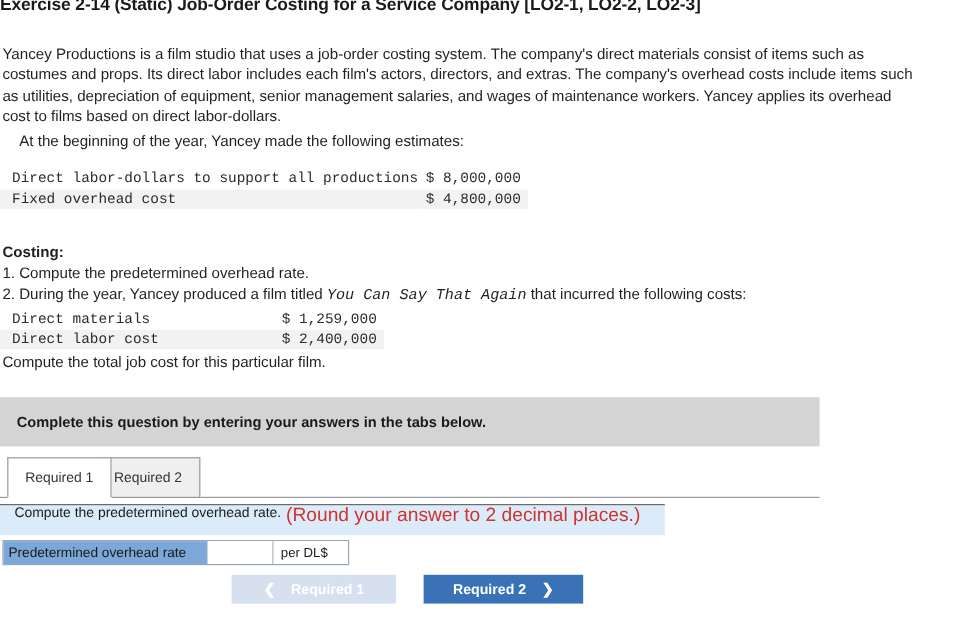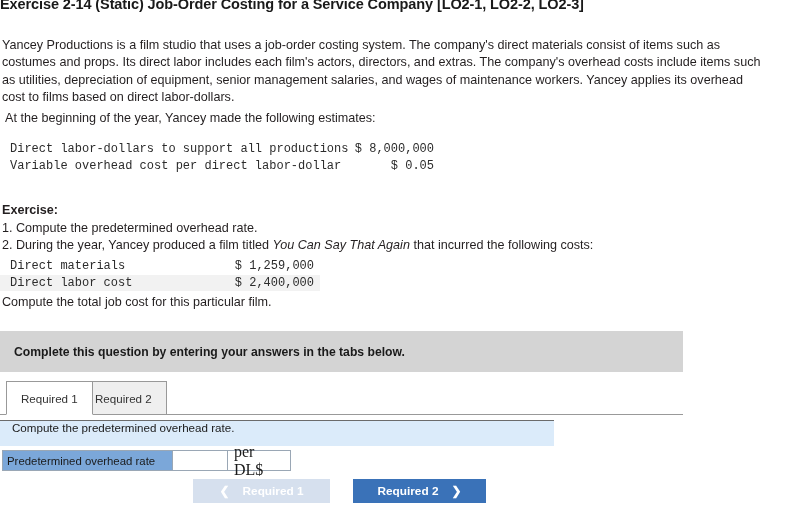--- a/index.html
+++ b/index.html
@@ -33,21 +33,21 @@
     font-size: 12.6px;
     line-height: 17.4px;
     color: #231f20;
   }
   .para-intro {
     left: 2px;
     top: 37px;
     width: 760px;
   }
   .para-estimates {
-    left: 5px;
+    left: 16px;
     top: 110px;
   }
   .para-total {
     left: 2px;
     top: 294px;
   }
 
   
   .fin-table {
     position: absolute;
@@ -75,21 +75,21 @@
 
   
   .required-block {
     position: absolute;
     left: 2px;
     top: 202px;
     font-size: 12.6px;
     line-height: 17.6px;
   }
   .required-block .req-head { font-weight: bold; }
-  .italic-title { font-style: italic; }
+  .italic-title { font-style: italic; font-family: Liberation Mono, monospace; }
 
   
   .complete-bar {
     position: absolute;
     left: 0px;
     top: 331px;
     width: 683px;
     height: 41px;
     background: #d4d4d4;
     display: flex;
@@ -197,28 +197,27 @@
     border-right: 1px solid #9aa7b5;
     outline: none;
     background: #ffffff;
     font-family: "Liberation Sans", sans-serif;
     font-size: 11.4px;
     padding: 0 4px;
     color: #1a1a1a;
   }
   .ans-unit {
     background: #ffffff;
-    font-size: 16px;
+    font-size: 11px;
     display: flex;
     align-items: center;
     padding: 0 6px;
     width: 62px;
     box-sizing: border-box;
     color: #1a1a1a;
-    font-family: Liberation Serif, serif;
   }
 
   
   .nav-buttons {
     position: absolute;
     left: 193px;
     top: 479px;
     display: flex;
     gap: 23px;
   }
@@ -255,29 +254,29 @@
 <div class="para para-intro">Yancey Productions is a film studio that uses a job-order costing system. The company's direct materials consist of items such as costumes and props. Its direct labor includes each film's actors, directors, and extras. The company's overhead costs include items such as utilities, depreciation of equipment, senior management salaries, and wages of maintenance workers. Yancey applies its overhead cost to films based on direct labor-dollars.</div>
 
 <div class="para para-estimates">At the beginning of the year, Yancey made the following estimates:</div>
 
 <table class="fin-table" id="estimates-table">
   <tbody>
     <tr>
       <td class="lbl">Direct labor-dollars to support all productions</td>
       <td class="val">$ 8,000,000</td>
     </tr>
-    <tr>
-      <td class="lbl">Variable overhead cost per direct labor-dollar</td>
-      <td class="val">$ 0.05</td>
+    <tr class="shaded">
+      <td class="lbl">Fixed overhead cost</td>
+      <td class="val">$ 4,800,000</td>
     </tr>
   </tbody>
 </table>
 
 <div class="required-block">
-  <div class="req-head">Exercise:</div>
+  <div class="req-head">Costing:</div>
   <div>1. Compute the predetermined overhead rate.</div>
   <div><span>2. During the year, Yancey produced a film titled </span><span class="italic-title">You Can Say That Again</span><span> that incurred the following costs:</span></div>
 </div>
 
 <table class="fin-table" id="costs-table">
   <tbody>
     <tr>
       <td class="lbl">Direct materials</td>
       <td class="val">$ 1,259,000</td>
     </tr>
@@ -299,20 +298,21 @@
   <div class="tab active" id="tab-0">
     <span>Required 1</span>
   </div>
   <div class="tab inactive" id="tab-1">
     <span>Required 2</span>
   </div>
 </div>
 
 <div class="question-bar">
   <span class="qtext">Compute the predetermined overhead rate.</span>
+  <span class="qnote">(Round your answer to 2 decimal places.)</span>
 </div>
 
 <div class="answer-row">
   <div class="ans-label">Predetermined overhead rate</div>
   <input class="ans-input" type="text" placeholder="" style="">
   <div class="ans-unit">per DL$</div>
 </div>
 
 <div class="nav-buttons">
   <button class="nav-btn prev">

